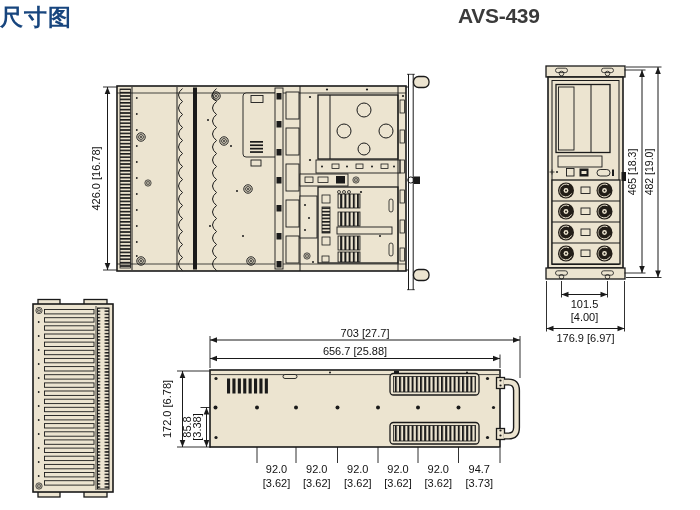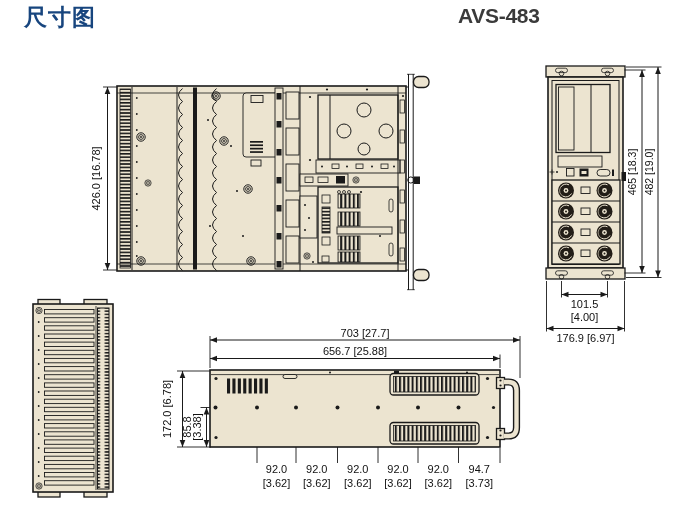--- a/index.html
+++ b/index.html
@@ -1,18 +1,18 @@
 <!DOCTYPE html>
 <html><head>
 <meta charset="utf-8">
 <style>
   html,body{margin:0;padding:0;background:#fff;}
   .page{position:relative;width:700px;height:510px;background:#ffffff;
         font-family:"Liberation Sans",sans-serif;overflow:hidden;}
-  .title{position:absolute;left:24px;top:2px;font-size:23px;font-weight:bold;
+  .title{position:absolute;left:0;top:2px;font-size:23px;font-weight:bold;
          color:#17457E;letter-spacing:1px;}
   .model{position:absolute;left:458px;top:4px;font-size:21px;font-weight:bold;
          color:#3A3A3A;letter-spacing:-0.3px;}
   .units{position:absolute;left:566px;top:11px;font-size:13px;color:#000;}
   svg{position:absolute;left:0;top:0;}
   svg text{font-family:"Liberation Sans",sans-serif;}
   .dimt{font-size:11px;fill:#111;}
   .dimt2{font-size:10.5px;fill:#111;}
   .pn {fill:#ECE4D0;stroke:#1A1A1A;stroke-width:1.6;}
   .pnt{fill:#ECE4D0;stroke:#1A1A1A;stroke-width:1.3;}
@@ -22,21 +22,21 @@
   .ext{stroke:#1A1A1A;stroke-width:0.9;}
   .dim{stroke:#1A1A1A;stroke-width:1;}
   .dk {fill:#1A1A1A;}
 </style>
 </head>
 <body>
 
 <div class="page">
 
   <div class="title">尺寸图</div>
-  <div class="model">AVS-483</div>
+  <div class="model">AVS-439</div>
 
   <svg width="700" height="510" viewBox="0 0 700 510">
     <defs>
       <marker id="ae" viewBox="0 0 10 10" refX="10" refY="5" markerWidth="9" markerHeight="7" orient="auto">
         <path d="M0,1 L10,5 L0,9 Z" fill="#1A1A1A"></path>
       </marker>
       <marker id="as" viewBox="0 0 10 10" refX="10" refY="5" markerWidth="9" markerHeight="7" orient="auto-start-reverse">
         <path d="M0,1 L10,5 L0,9 Z" fill="#1A1A1A"></path>
       </marker>
       <pattern id="vstr" width="4.2" height="10" patternUnits="userSpaceOnUse">

